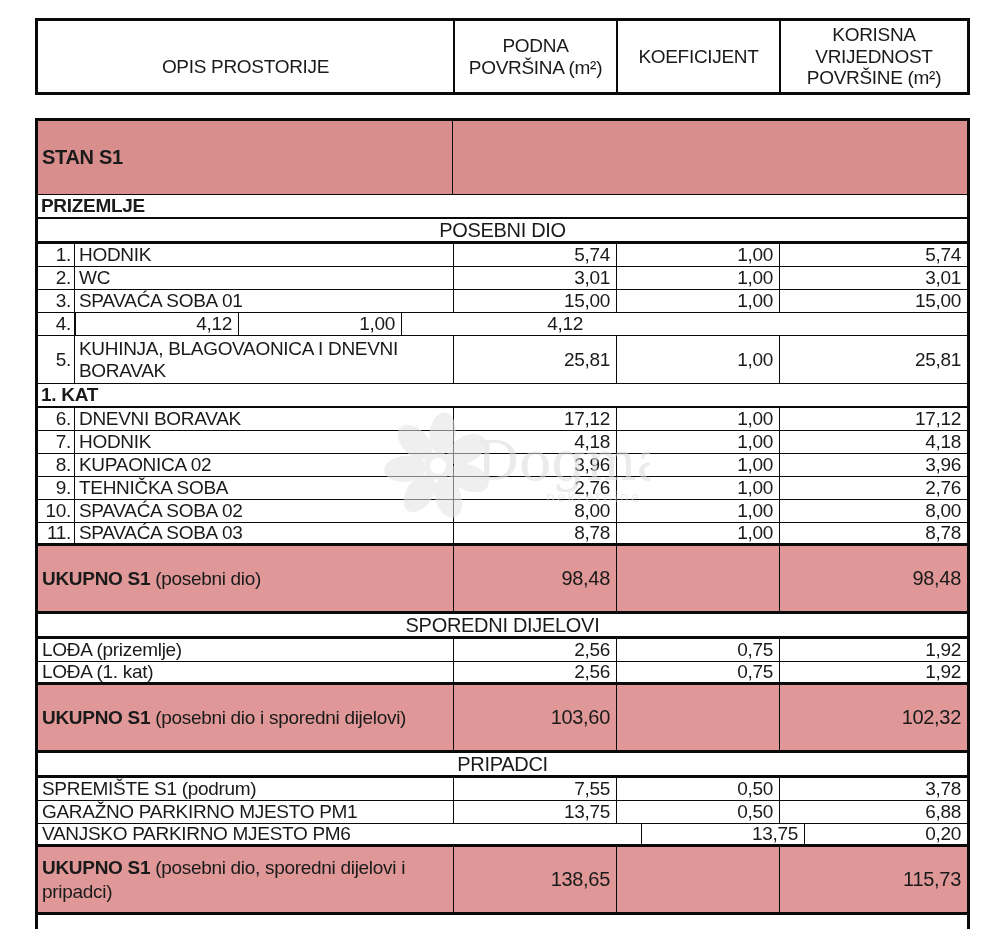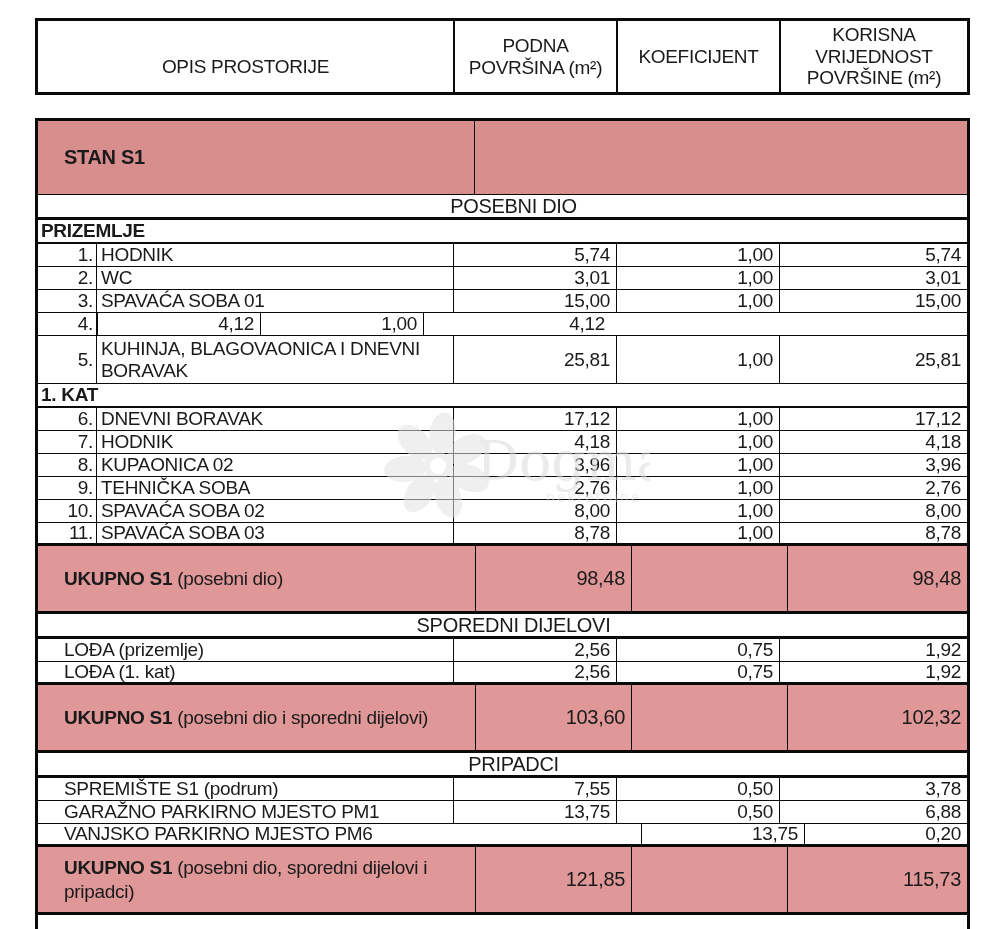--- a/index.html
+++ b/index.html
@@ -36,21 +36,21 @@
   .h-korisna span{max-width:150px;}
 
   
   .main-table{
     position:absolute;left:35px;top:118px;width:935px;height:811px;
     box-sizing:border-box;border:var(--thick) solid var(--line);border-bottom:none;
     background:#fff;overflow:hidden;
   }
   .row{
     display:flex;box-sizing:border-box;align-items:center;
-    border-bottom:var(--thin) solid var(--line);font-size:19px;padding-left:22px;
+    border-bottom:var(--thin) solid var(--line);font-size:19px;
   }
   .row.bb-thick{border-bottom-width:var(--thick);align-items:flex-end;}
   .cell{box-sizing:border-box;height:100%;display:flex;align-items:center;}
 
   .row-unit{height:74px;background:var(--pink);}
   .row-unit .unit-label{
     width:415px;height:100%;display:flex;align-items:center;
     padding-left:4px;box-sizing:border-box;
     border-right:var(--thin) solid var(--line);
     font-size:20px;font-weight:700;
@@ -111,25 +111,25 @@
     <div class="h-cell h-korisna">
       <span>KORISNA VRIJEDNOST POVRŠINE (m²)</span>
     </div>
   </div>
 
   <div class="main-table">
       <div class="row row-unit bb-none">
       <div class="unit-label">STAN S1</div>
       <div class="unit-rest"></div>
     </div>
+      <div class="row row-floor">
+      <span>PRIZEMLJE</span>
+    </div>
       <div class="row row-section">
       <span>POSEBNI DIO</span>
-    </div>
-      <div class="row row-floor">
-      <span>PRIZEMLJE</span>
     </div>
       <div class="row row-item">
       <div class="cell cell-num">1.</div>
       <div class="cell cell-label">HODNIK</div>
       <div class="cell cell-area">5,74</div>
       <div class="cell cell-koef">1,00</div>
       <div class="cell cell-value">5,74</div>
     </div>
       <div class="row row-item">
       <div class="cell cell-num">2.</div>
@@ -256,21 +256,21 @@
       <div class="row row-item bb-thick">
 
       <div class="cell cell-label">VANJSKO PARKIRNO MJESTO PM6</div>
       <div class="cell cell-area">13,75</div>
       <div class="cell cell-koef">0,20</div>
     </div>
       <div class="row row-total">
       <div class="cell cell-label">
         <span><span class="bold">UKUPNO S1</span><span> (posebni dio, sporedni dijelovi i pripadci)</span></span>
       </div>
-      <div class="cell cell-area">121,85</div>
+      <div class="cell cell-area">138,65</div>
       <div class="cell cell-koef"></div>
       <div class="cell cell-value">115,73</div>
     </div>
       <div class="row row-stub"></div>
     </div>
 
   <div class="watermark">
     <svg width="300" height="118" viewBox="0 0 300 118">
       <g transform="translate(88,60)" fill="#E2E2E2">
         <g transform="rotate(8)">

